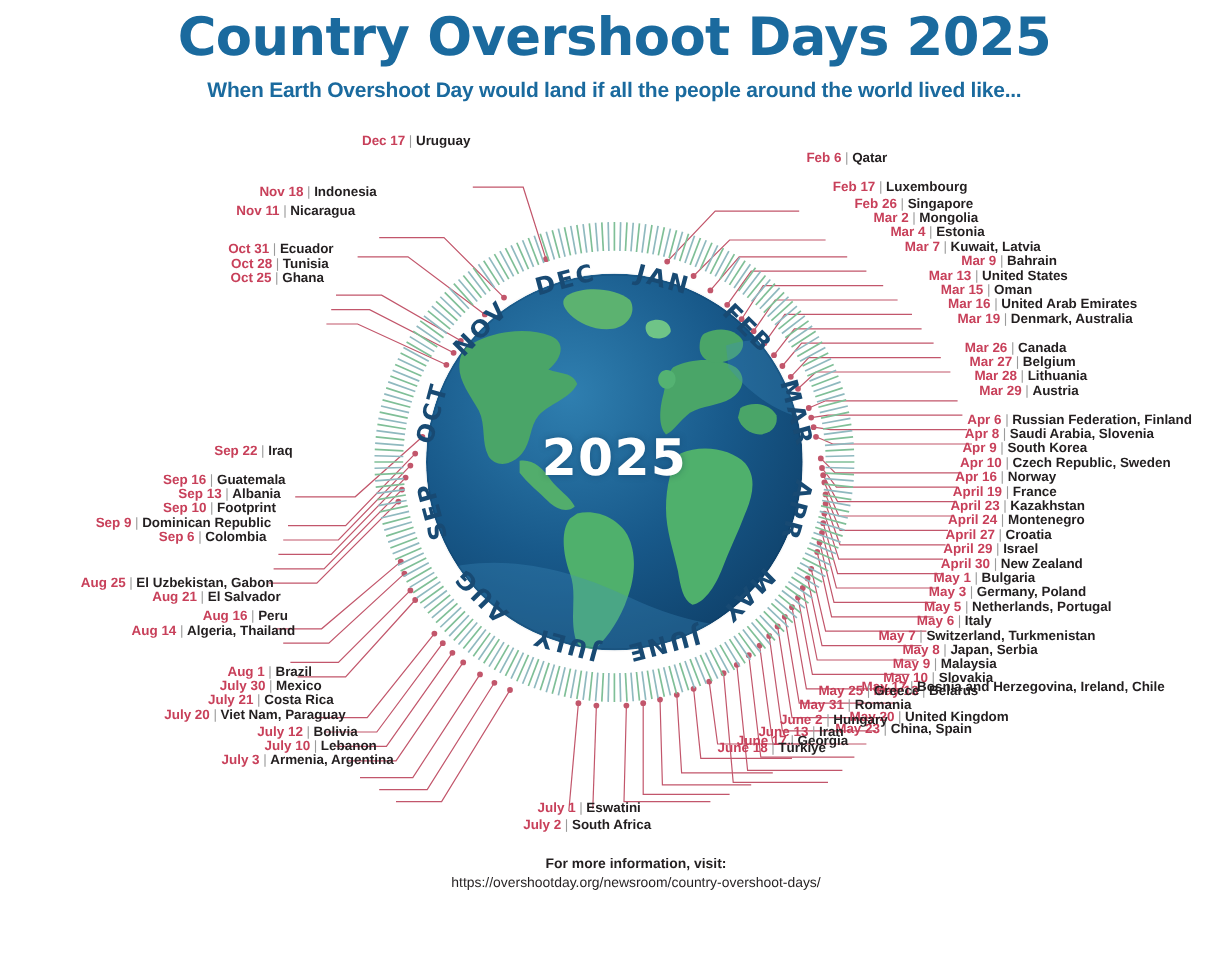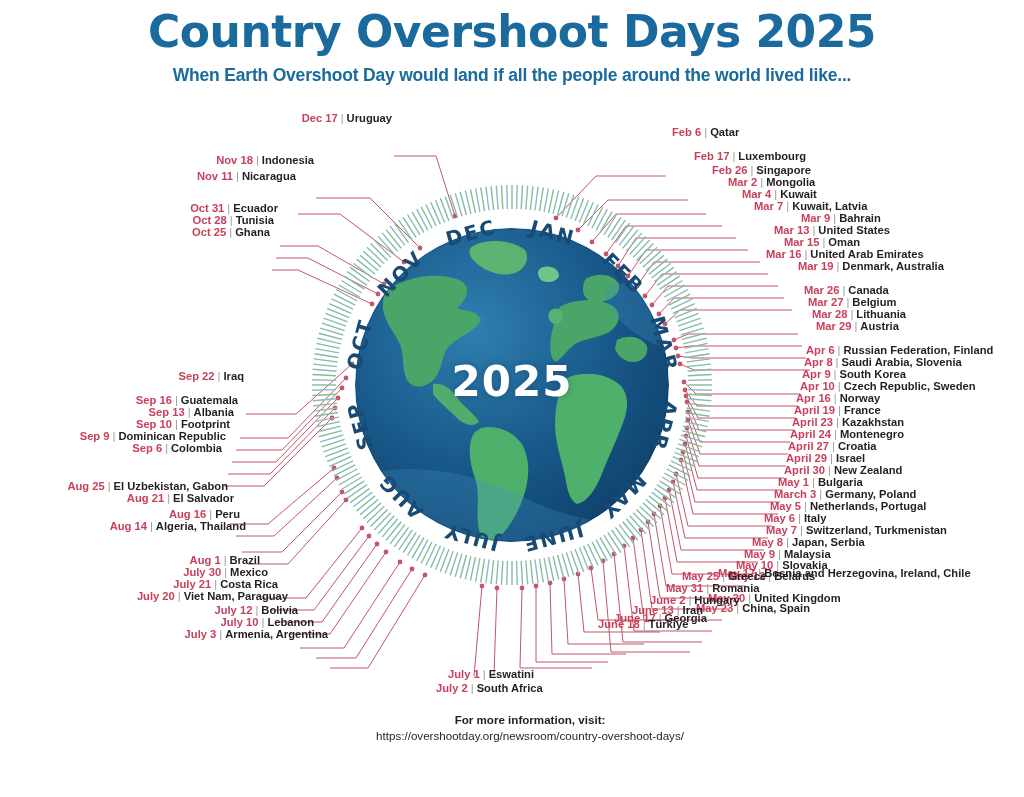--- a/index.html
+++ b/index.html
@@ -548,47 +548,47 @@
     </svg>
 
     <div id="year-label">2025</div>
   </div>
 
   <div id="right-labels">
       <div class="lbl r" style="left: 672px; top: 30px;"><span class="d">Feb 6</span><span class="sep">|</span><span class="c">Qatar</span></div>
       <div class="lbl r" style="left: 694px; top: 54px;"><span class="d">Feb 17</span><span class="sep">|</span><span class="c">Luxembourg</span></div>
       <div class="lbl r" style="left: 712px; top: 68px;"><span class="d">Feb 26</span><span class="sep">|</span><span class="c">Singapore</span></div>
       <div class="lbl r" style="left: 728px; top: 80px;"><span class="d">Mar 2</span><span class="sep">|</span><span class="c">Mongolia</span></div>
-      <div class="lbl r" style="left: 742px; top: 92px;"><span class="d">Mar 4</span><span class="sep">|</span><span class="c">Kuwait</span></div>
+      <div class="lbl r" style="left: 742px; top: 92px;"><span class="d">Mar 4</span><span class="sep">|</span><span class="c">Estonia</span></div>
       <div class="lbl r" style="left: 754px; top: 104px;"><span class="d">Mar 7</span><span class="sep">|</span><span class="c">Kuwait, Latvia</span></div>
       <div class="lbl r" style="left: 766px; top: 116px; margin-left: 35px;"><span class="d">Mar 9</span><span class="sep">|</span><span class="c">Bahrain</span></div>
       <div class="lbl r" style="left: 774px; top: 128px;"><span class="d">Mar 13</span><span class="sep">|</span><span class="c">United States</span></div>
       <div class="lbl r" style="left: 784px; top: 140px;"><span class="d">Mar 15</span><span class="sep">|</span><span class="c">Oman</span></div>
-      <div class="lbl r" style="left: 766px; top: 152px;"><span class="d">Mar 16</span><span class="sep">|</span><span class="c">United Arab Emirates</span></div>
+      <div class="lbl r" style="left: 790px; top: 152px;"><span class="d">Mar 16</span><span class="sep">|</span><span class="c">United Arab Emirates</span></div>
       <div class="lbl r" style="left: 798px; top: 164px;"><span class="d">Mar 19</span><span class="sep">|</span><span class="c">Denmark, Australia</span></div>
       <div class="lbl r" style="left: 804px; top: 188px;"><span class="d">Mar 26</span><span class="sep">|</span><span class="c">Canada</span></div>
       <div class="lbl r" style="left: 808px; top: 200px;"><span class="d">Mar 27</span><span class="sep">|</span><span class="c">Belgium</span></div>
       <div class="lbl r" style="left: 812px; top: 212px;"><span class="d">Mar 28</span><span class="sep">|</span><span class="c">Lithuania</span></div>
       <div class="lbl r" style="left: 816px; top: 224px;"><span class="d">Mar 29</span><span class="sep">|</span><span class="c">Austria</span></div>
       <div class="lbl r" style="left: 806px; top: 248px;"><span class="d">Apr 6</span><span class="sep">|</span><span class="c">Russian Federation, Finland</span></div>
       <div class="lbl r" style="left: 804px; top: 260px;"><span class="d">Apr 8</span><span class="sep">|</span><span class="c">Saudi Arabia, Slovenia</span></div>
       <div class="lbl r" style="left: 802px; top: 272px;"><span class="d">Apr 9</span><span class="sep">|</span><span class="c">South Korea</span></div>
       <div class="lbl r" style="left: 800px; top: 284px;"><span class="d">Apr 10</span><span class="sep">|</span><span class="c">Czech Republic, Sweden</span></div>
       <div class="lbl r" style="left: 796px; top: 296px;"><span class="d">Apr 16</span><span class="sep">|</span><span class="c">Norway</span></div>
       <div class="lbl r" style="left: 794px; top: 308px;"><span class="d">April 19</span><span class="sep">|</span><span class="c">France</span></div>
       <div class="lbl r" style="left: 792px; top: 320px;"><span class="d">April 23</span><span class="sep">|</span><span class="c">Kazakhstan</span></div>
       <div class="lbl r" style="left: 790px; top: 332px;"><span class="d">April 24</span><span class="sep">|</span><span class="c">Montenegro</span></div>
       <div class="lbl r" style="left: 788px; top: 344px;"><span class="d">April 27</span><span class="sep">|</span><span class="c">Croatia</span></div>
       <div class="lbl r" style="left: 786px; top: 356px;"><span class="d">April 29</span><span class="sep">|</span><span class="c">Israel</span></div>
       <div class="lbl r" style="left: 784px; top: 368px;"><span class="d">April 30</span><span class="sep">|</span><span class="c">New Zealand</span></div>
       <div class="lbl r" style="left: 778px; top: 380px;"><span class="d">May 1</span><span class="sep">|</span><span class="c">Bulgaria</span></div>
-      <div class="lbl r" style="left: 774px; top: 392px;"><span class="d">March 3</span><span class="sep">|</span><span class="c">Germany, Poland</span></div>
+      <div class="lbl r" style="left: 774px; top: 392px;"><span class="d">May 3</span><span class="sep">|</span><span class="c">Germany, Poland</span></div>
       <div class="lbl r" style="left: 770px; top: 404px;"><span class="d">May 5</span><span class="sep">|</span><span class="c">Netherlands, Portugal</span></div>
       <div class="lbl r" style="left: 764px; top: 416px;"><span class="d">May 6</span><span class="sep">|</span><span class="c">Italy</span></div>
-      <div class="lbl r" style="left: 766px; top: 428px; text-align: center;"><span class="d">May 7</span><span class="sep">|</span><span class="c">Switzerland, Turkmenistan</span></div>
+      <div class="lbl r" style="left: 732px; top: 428px; text-align: center;"><span class="d">May 7</span><span class="sep">|</span><span class="c">Switzerland, Turkmenistan</span></div>
       <div class="lbl r" style="left: 752px; top: 440px;"><span class="d">May 8</span><span class="sep">|</span><span class="c">Japan, Serbia</span></div>
       <div class="lbl r" style="left: 744px; top: 452px;"><span class="d">May 9</span><span class="sep">|</span><span class="c">Malaysia</span></div>
       <div class="lbl r" style="left: 736px; top: 463px;"><span class="d">May 10</span><span class="sep">|</span><span class="c">Slovakia</span></div>
       <div class="lbl r" style="left: 728px; top: 474px;"><span class="d">May 13</span><span class="sep">|</span><span class="c">Belarus</span></div>
       <div class="lbl r" style="left: 718px; top: 471px;"><span class="d">May 17</span><span class="sep">|</span><span class="c">Bosnia and Herzegovina, Ireland, Chile</span></div>
       <div class="lbl r" style="left: 708px; top: 496px;"><span class="d">May 20</span><span class="sep">|</span><span class="c">United Kingdom</span></div>
       <div class="lbl r" style="left: 696px; top: 506px;"><span class="d">May 23</span><span class="sep">|</span><span class="c">China, Spain</span></div>
       <div class="lbl r" style="left: 682px; top: 474px;"><span class="d">May 25</span><span class="sep">|</span><span class="c">Greece</span></div>
       <div class="lbl r" style="left: 666px; top: 486px;"><span class="d">May 31</span><span class="sep">|</span><span class="c">Romania</span></div>
       <div class="lbl r" style="left: 650px; top: 498px;"><span class="d">June 2</span><span class="sep">|</span><span class="c">Hungary</span></div>

